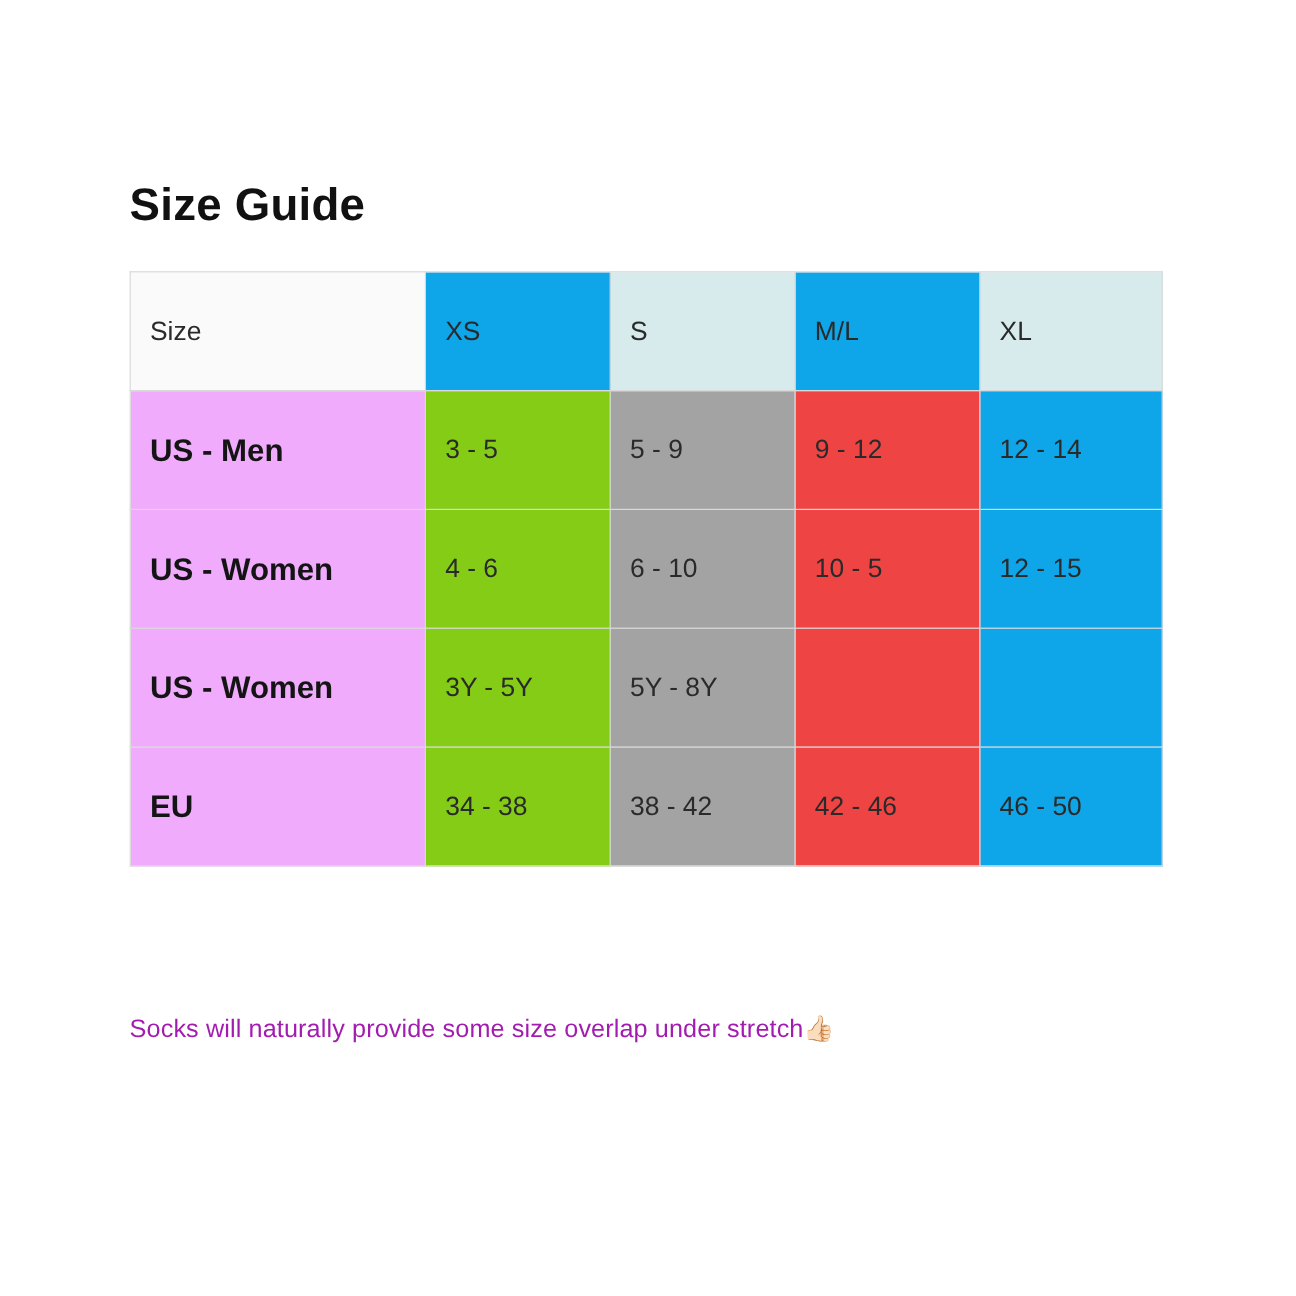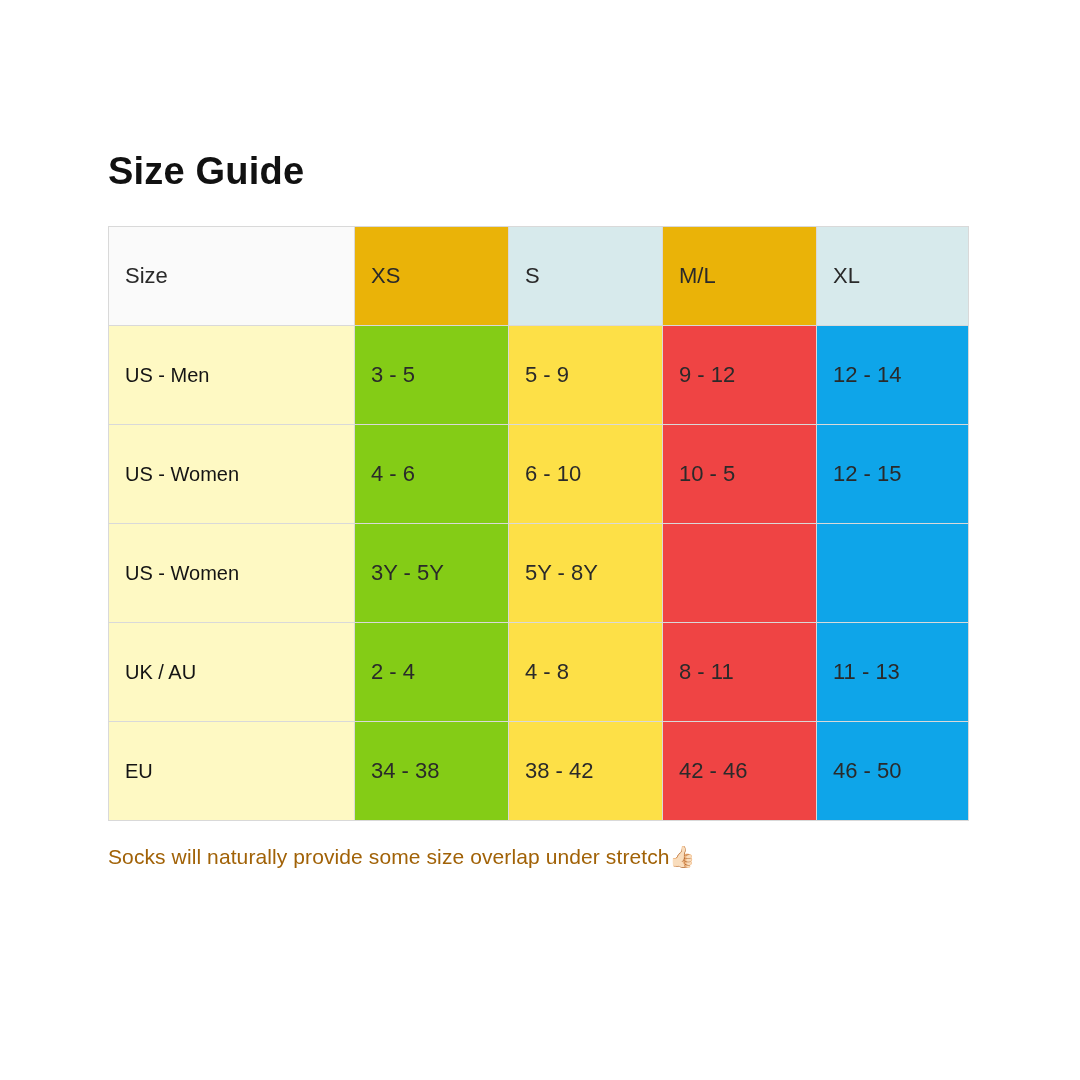--- a/index.html
+++ b/index.html
@@ -60,41 +60,41 @@
   col.c4 { width: 152px; }
 
   
   thead th {
     font-weight: bold;
     font-size: 23px;
     color: #1d1d1d;
     height: 100px;
   }
   thead th.h-label { background: #fafafa; }
-  thead th.h-gray  { background: #eab308; }
+  thead th.h-gray  { background: #0ea5e9; }
   thead th.h-teal  { background: #d7eaec; }
 
   
   tbody th.row-label {
-    font-weight: normal;
-    font-size: 20px;
+    font-weight: bold;
+    font-size: 26px;
     color: #141414;
-    background: #fef9c3;
+    background: #f0abfc;
   }
   td.col-gray { background: #84cc16; }
-  td.col-teal { background: #fde047; }
+  td.col-teal { background: #a3a3a3; }
   td.col-grayalt { background: #ef4444; }
   td.col-tealalt { background: #0ea5e9; }
 
   .note {
     position: absolute;
     left: 108px;
     top: 845px;
     font-size: 21px;
-    color: #a16207;
+    color: #a21caf;
     letter-spacing: 0.1px;
   }
   .note .emoji {
     font-size: 21px;
   }
 </style>
 </head>
 <body>
 
 <div class="page">
@@ -135,27 +135,20 @@
           <td class="col-tealalt">12 - 15</td>
         </tr>
         <tr>
           <th class="row-label">US - Women</th>
           <td class="col-gray">3Y - 5Y</td>
           <td class="col-teal">5Y - 8Y</td>
           <td class="col-grayalt"></td>
           <td class="col-tealalt"></td>
         </tr>
         <tr>
-          <th class="row-label">UK / AU</th>
-          <td class="col-gray">2 - 4</td>
-          <td class="col-teal">4 - 8</td>
-          <td class="col-grayalt">8 - 11</td>
-          <td class="col-tealalt">11 - 13</td>
-        </tr>
-        <tr>
           <th class="row-label">EU</th>
           <td class="col-gray">34 - 38</td>
           <td class="col-teal">38 - 42</td>
           <td class="col-grayalt">42 - 46</td>
           <td class="col-tealalt">46 - 50</td>
         </tr>
       </tbody>
     </table>
   </div>
 

